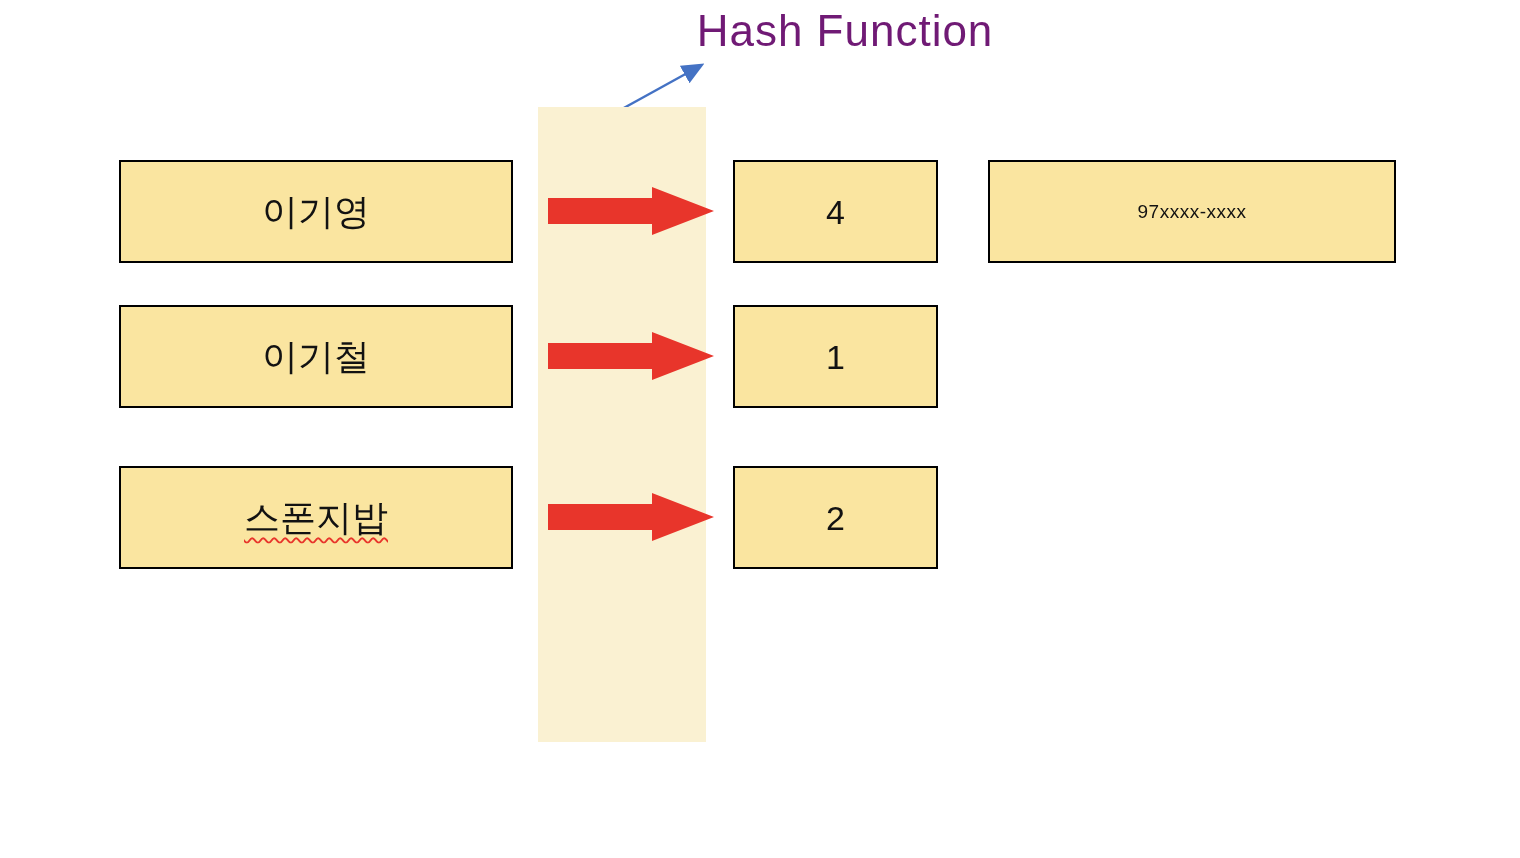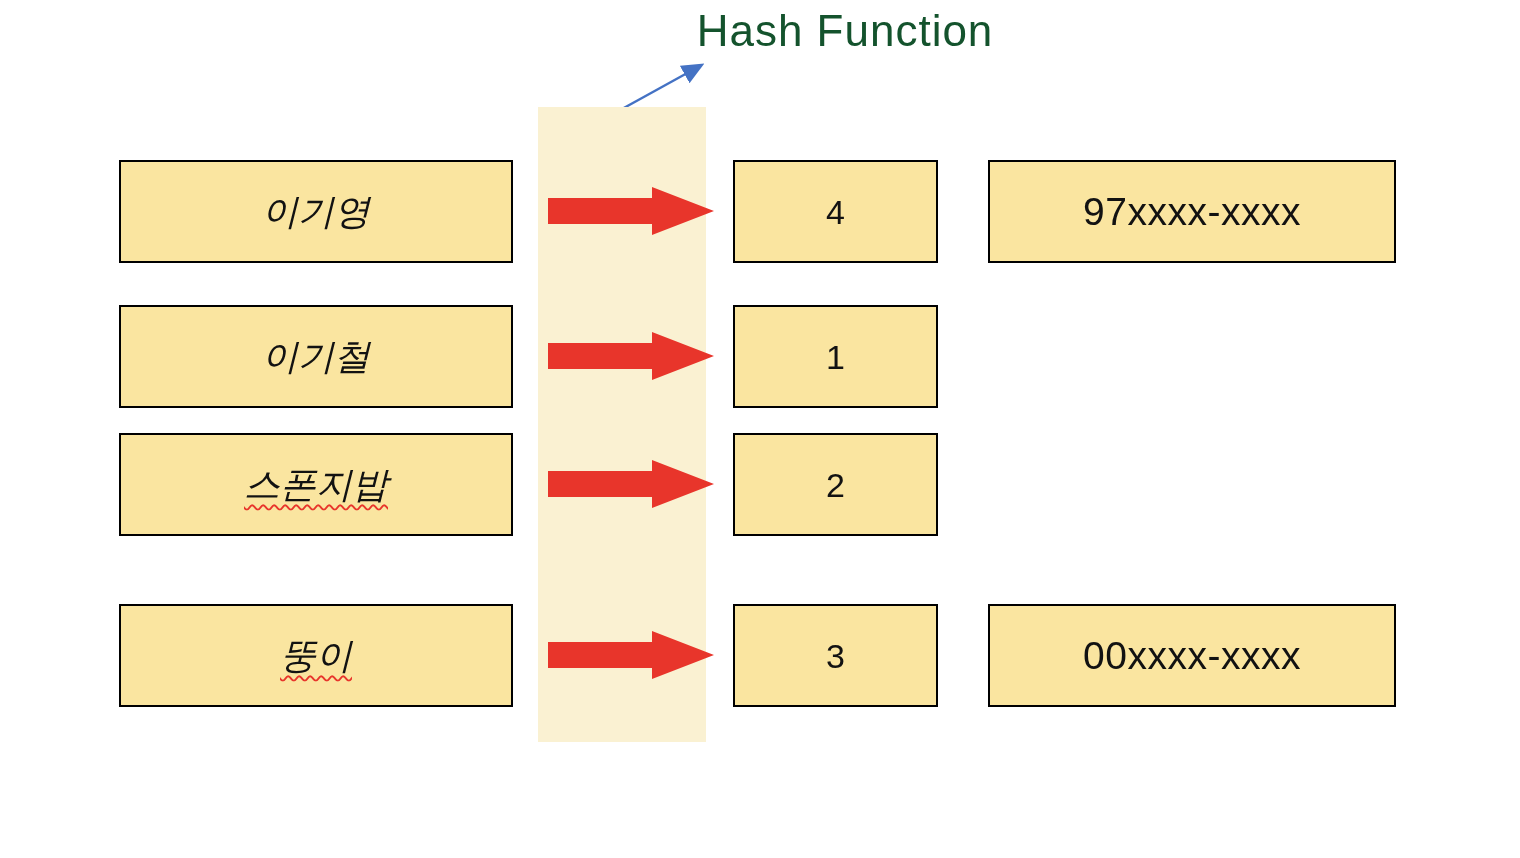--- a/index.html
+++ b/index.html
@@ -14,21 +14,21 @@
 
   .canvas { position: absolute; inset: 0; }
 
   
   .title {
     position: absolute;
     left: 595px; top: 6px; width: 500px;
     text-align: center;
     font-size: 44px;
     letter-spacing: 1px;
-    color: #14532d;
+    color: #701a75;
     white-space: nowrap;
   }
 
   
   .title-arrow {
     position: absolute;
     left: 612px; top: 52px;
     width: 110px; height: 66px;
   }
 
@@ -40,39 +40,39 @@
     background: #faf1d2;
   }
 
   
   .row {
     position: absolute;
     left: 0; width: 1520px; height: 103px;
   }
   .row-0 { top: 160px; }
   .row-1 { top: 305px; }
-  .row-2 { top: 433px; text-align: center; }
+  .row-2 { top: 466px; text-align: center; }
   .row-3 { top: 604px; }
 
   .box {
     position: absolute;
     top: 0; height: 103px;
     background: #fae5a0;
     border: 2.5px solid #000000;
     display: flex;
     align-items: center;
     justify-content: center;
   }
-  .key-box   { left: 119px; width: 394px; font-style: italic; }
+  .key-box   { left: 119px; width: 394px; }
   .hash-box  { left: 733px; width: 205px; }
   .value-box { left: 988px; width: 408px; }
 
   .key-label   { font-size: 36px; line-height: 1; }
   .hash-label  { font-size: 34px; line-height: 1; }
-  .value-label { font-size: 39px; line-height: 1; letter-spacing: 0.5px; }
+  .value-label { font-size: 19px; line-height: 1; letter-spacing: 0.5px; }
 
   .misspelled {
     text-decoration: underline wavy #e8352b 2px;
     text-underline-offset: 7px;
   }
 
   .red-arrow {
     position: absolute;
     left: 548px; top: 27px;
     width: 166px; height: 48px;
@@ -128,28 +128,14 @@
       <span class="key-label misspelled">스폰지밥</span>
     </div>
     <svg class="red-arrow" viewBox="0 0 166 48" aria-hidden="true">
       <polygon points="0,11 104,11 104,0 166,24 104,48 104,37 0,37" fill="#e8352b"></polygon>
     </svg>
     <div class="box hash-box">
       <span class="hash-label">2</span>
     </div>
   </div>
 
-  <div class="row row-3">
-    <div class="box key-box">
-      <span class="key-label misspelled">뚱이</span>
-    </div>
-    <svg class="red-arrow" viewBox="0 0 166 48" aria-hidden="true">
-      <polygon points="0,11 104,11 104,0 166,24 104,48 104,37 0,37" fill="#e8352b"></polygon>
-    </svg>
-    <div class="box hash-box">
-      <span class="hash-label">3</span>
-    </div>
-    <div class="box value-box">
-      <span class="value-label">00xxxx-xxxx</span>
-    </div>
-  </div>
 
 </div>
 
 </body></html>

